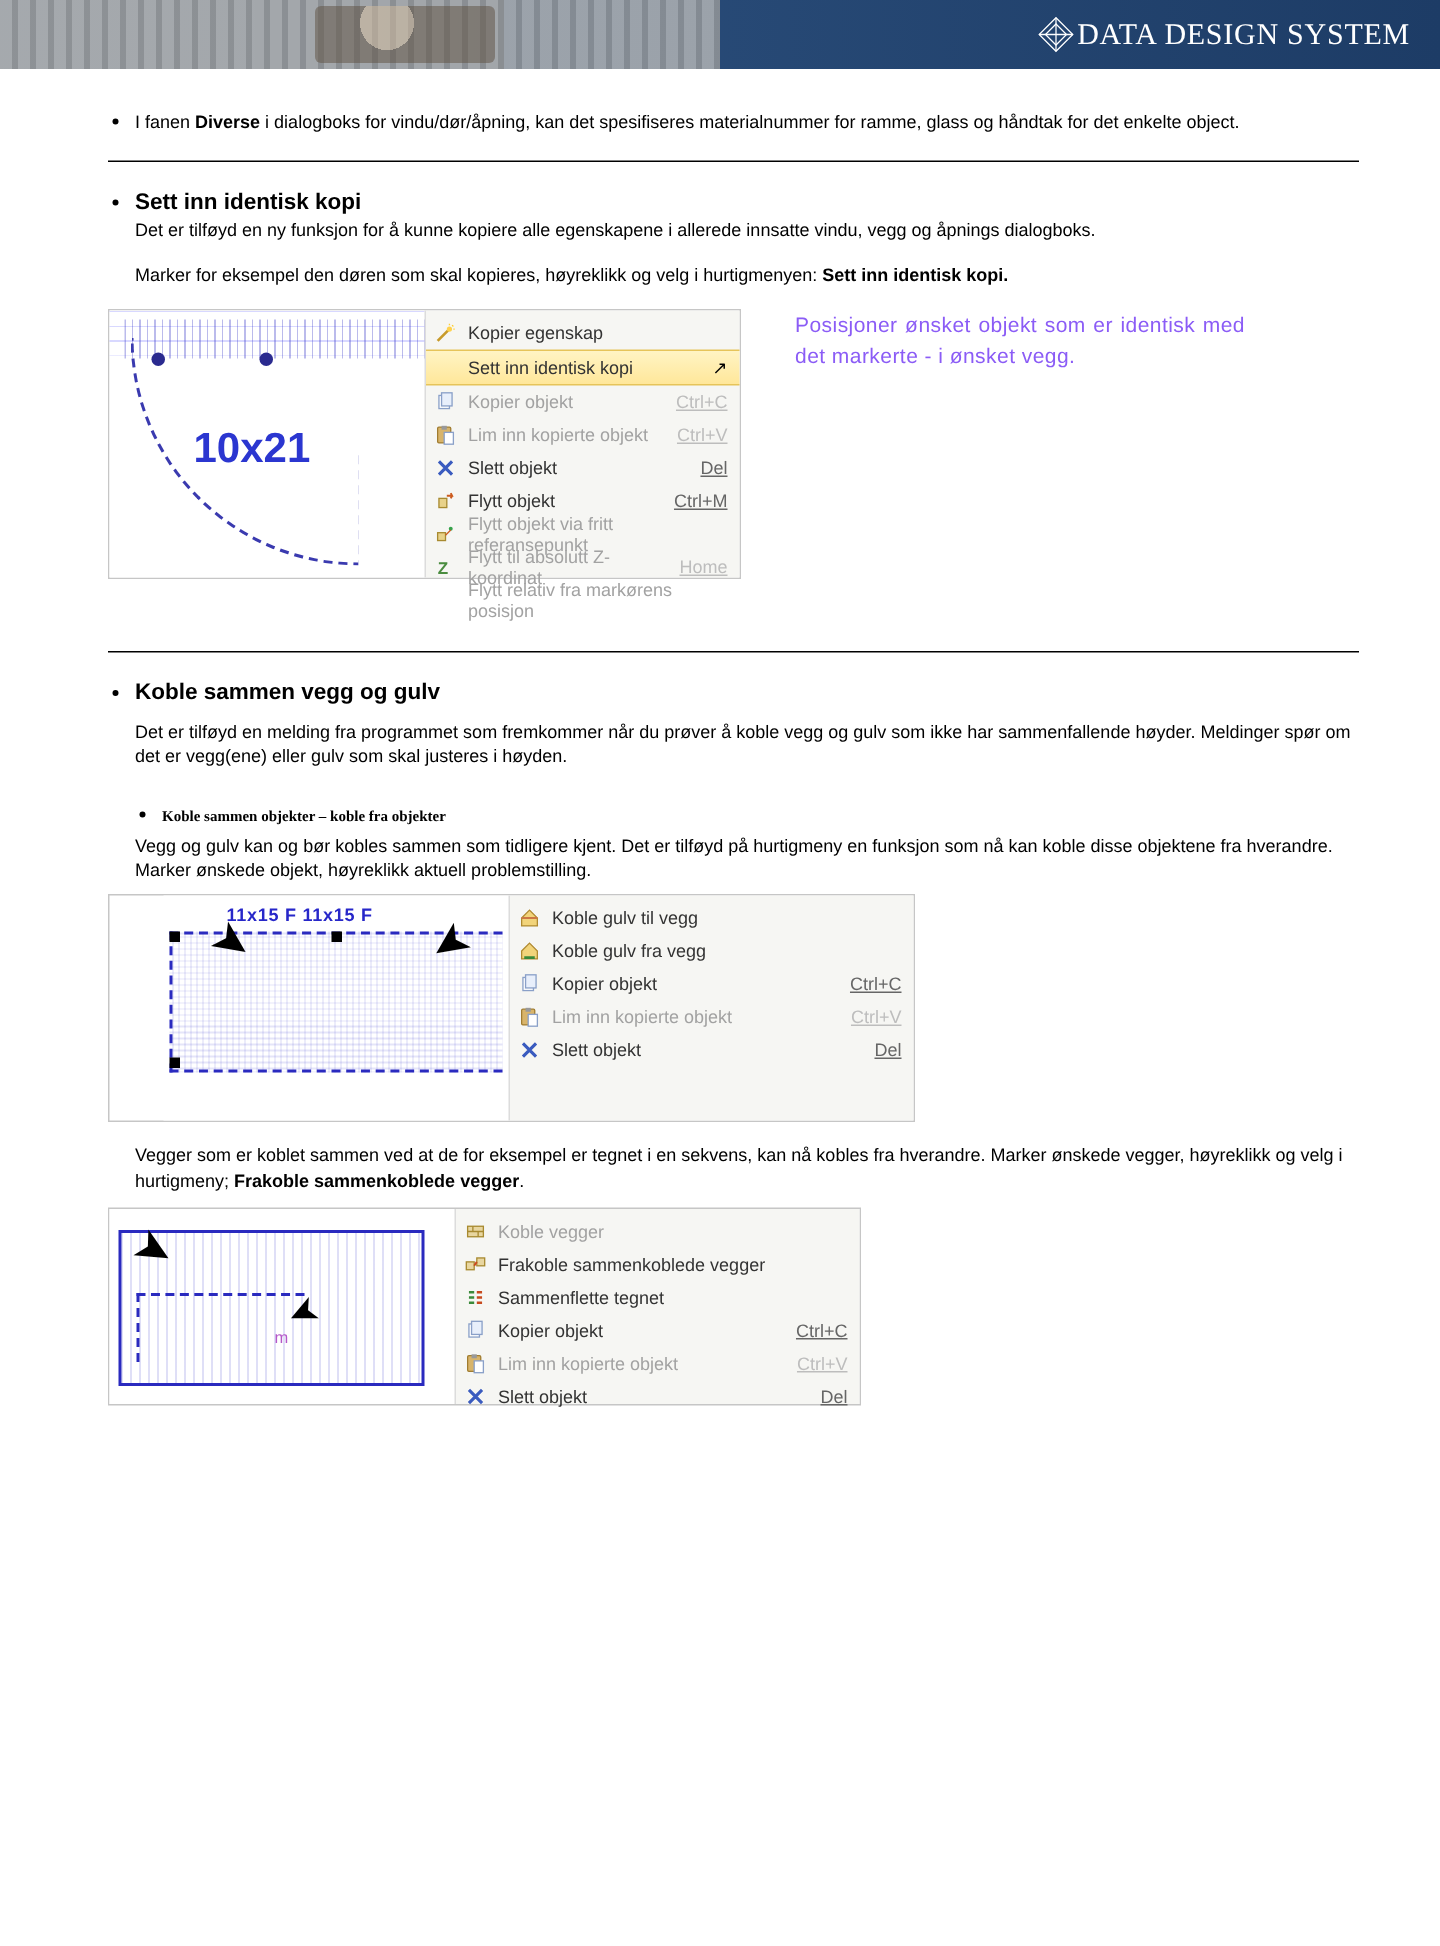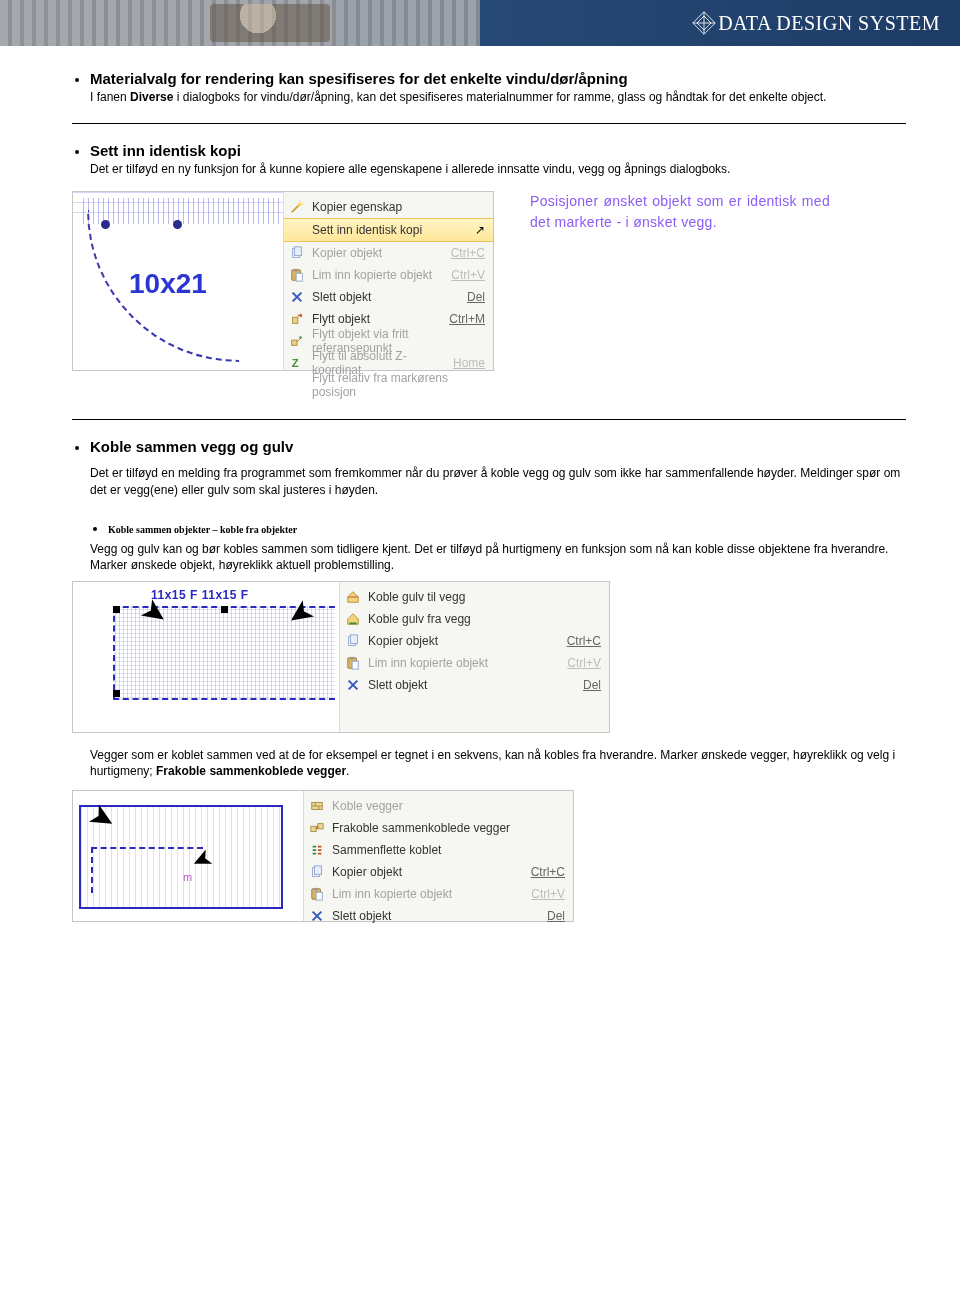--- a/index.html
+++ b/index.html
@@ -247,30 +247,32 @@
       </svg>
     </span>
     <span class="brand-text">DATA DESIGN SYSTEM</span>
   </div>
 </div>
 
 <div class="page">
   <ul class="toplist">
 
     <li>
-      <div class="h1">Materialvalg for rendering kan spesifiseres for det enkelte vindu/dør/åpning</div>
       <div class="body">
         <span>I fanen </span><b>Diverse</b><span> i dialogboks for vindu/dør/åpning, kan det spesifiseres materialnummer for ramme, glass og håndtak for det enkelte object.</span>
       </div>
       <hr class="sep">
     </li>
 
     <li>
       <div class="h1">Sett inn identisk kopi</div>
       <div class="body">Det er tilføyd en ny funksjon for å kunne kopiere alle egenskapene i allerede innsatte vindu, vegg og åpnings dialogboks.</div>
+      <div class="body" style="margin-top:14px;">
+        <span>Marker for eksempel den døren som skal kopieres, høyreklikk og velg i hurtigmenyen: </span><b>Sett inn identisk kopi.</b>
+      </div>
 
       <div class="figure-row">
         <div class="fig fig1">
           <div class="drawing">
             <div class="grid-top"></div>
             <div class="dashed-arc"></div>
             <span class="handle" style="left:28px; top:28px;"></span>
             <span class="handle" style="left:100px; top:28px;"></span>
             <div class="door-label">10x21</div>
           </div>
@@ -469,21 +471,21 @@
               </span>
               <span class="ctx-label">Frakoble sammenkoblede vegger</span>
             </div>
             <div class="ctx-item">
               <span class="ctx-icon">
                 <svg class="icon" viewBox="0 0 16 16">
                   <path d="M3 4 h4 M3 8 h4 M3 12 h4" stroke="#3a8a3a" stroke-width="2"></path>
                   <path d="M9 4 h4 M9 8 h4 M9 12 h4" stroke="#c74a1e" stroke-width="2"></path>
                 </svg>
               </span>
-              <span class="ctx-label">Sammenflette koblet</span>
+              <span class="ctx-label">Sammenflette tegnet</span>
             </div>
             <div class="ctx-item">
               <span class="ctx-icon">
                 <svg class="icon" viewBox="0 0 16 16">
                   <rect x="3" y="3" width="8" height="10" fill="#fff" stroke="#8aa0c8"></rect>
                   <rect x="5" y="1" width="8" height="10" fill="#e8effb" stroke="#8aa0c8"></rect>
                 </svg>
               </span>
               <span class="ctx-label">Kopier objekt</span>
               <span class="ctx-sc">Ctrl+C</span>

